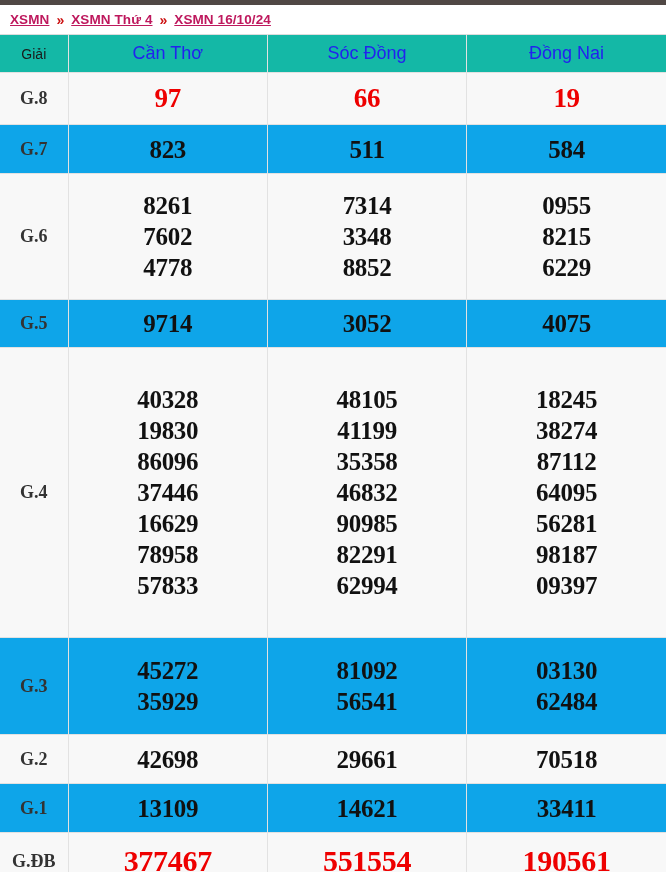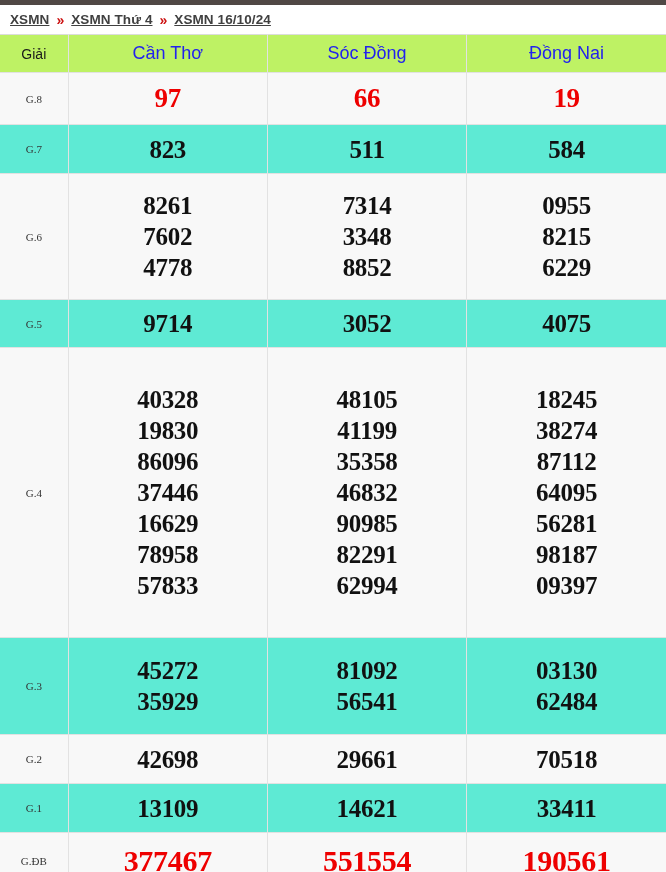--- a/index.html
+++ b/index.html
@@ -32,21 +32,21 @@
   
   .breadcrumb {
     height: 29px;
     display: flex;
     align-items: center;
     padding-left: 10px;
     background: #ffffff;
     white-space: nowrap;
   }
   .crumb {
-    color: #404040;
+    color: #be185d;
     font-size: 13.5px;
     font-weight: bold;
     letter-spacing: 0.1px;
   }
   .crumb-sep {
     color: #cc1111;
     font-size: 14px;
     font-weight: bold;
     padding: 0 7px;
   }
@@ -66,41 +66,41 @@
     border-right: 1px solid #e2e2e2;
     border-bottom: 1px solid #e2e2e2;
     padding: 0;
     text-align: center;
     vertical-align: middle;
   }
   table.result th:last-child,
   table.result td:last-child { border-right: none; }
 
   
-  thead tr { background: #bef264; }
+  thead tr { background: #14b8a6; }
   thead th { height: 37px; }
   .hdr-giai {
     color: #1a1a1a;
     font-size: 14px;
     font-weight: normal;
   }
   .hdr-prov {
     color: #2222ee;
     font-size: 18px;
     font-weight: normal;
   }
 
   
   tbody tr.odd  { background: #f8f8f8; }
-  tbody tr.even { background: #5eead4; }
+  tbody tr.even { background: #0ea5e9; }
 
   td.lbl {
     color: #333333;
-    font-size: 11px;
-    font-weight: normal;
+    font-size: 18px;
+    font-weight: bold;
     font-family: "Liberation Serif", "DejaVu Serif", serif;
   }
 
   td.nums {
     font-size: 25px;
     font-weight: bold;
     color: #111111;
     line-height: 1.0;
     letter-spacing: -0.3px;
   }

